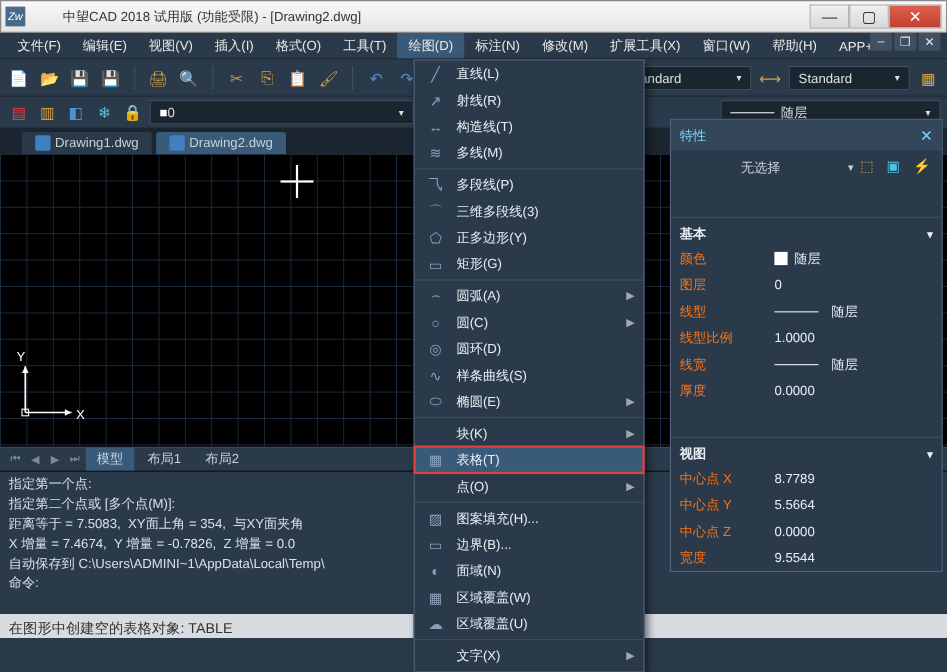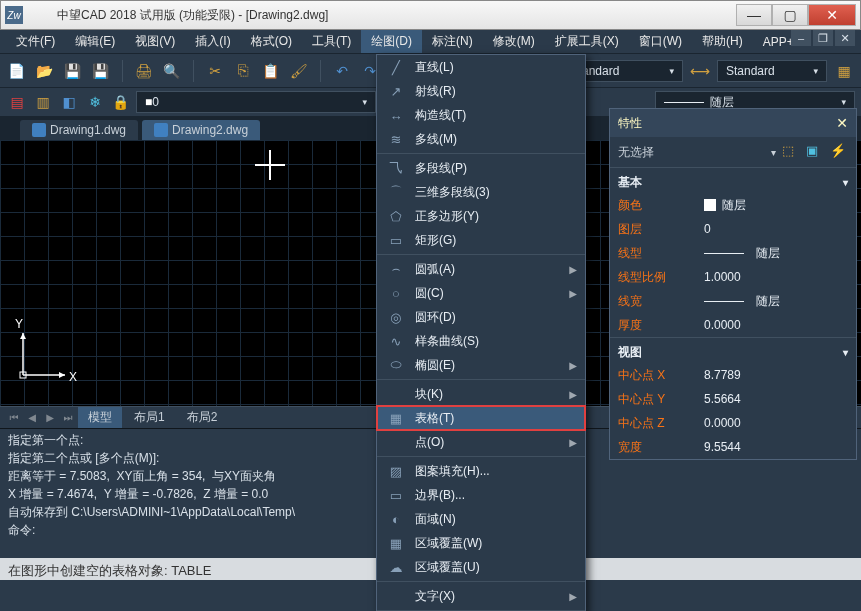--- a/index.html
+++ b/index.html
@@ -63,26 +63,26 @@
 .dropdown .row { display: flex; align-items: center; height: 24px; padding: 0 8px; color: #e8eef4; position: relative; }
 .dropdown .row .icon { width: 22px; display: flex; align-items: center; justify-content: center; color: #88a0b8; font-size: 13px; }
 .dropdown .row .label { flex: 1; padding-left: 8px; }
 .dropdown .row .sub { font-size: 10px; color: #a0a8b0; }
 .dropdown .row.highlighted { background: #3a5a7a; }
 .dropdown .row.boxed { outline: 2px solid #e04040; outline-offset: -1px; }
 .dropdown hr { border: none; border-top: 1px solid #405060; margin: 2px 0; }
 
 
 .proppanel { position: absolute; right: 4px; top: 108px; width: 248px; background: #2b3a4a; border: 1px solid #50637a; z-index: 90; }
-.proppanel .phdr { height: 28px; background: #34465a; display: flex; align-items: center; padding: 0 8px; color: #fef9c3; }
+.proppanel .phdr { height: 28px; background: #34465a; display: flex; align-items: center; padding: 0 8px; color: #7dd3fc; }
 .proppanel .phdr .close { margin-left: auto; font-size: 14px; cursor: pointer; }
 .proppanel .selrow { height: 30px; display: flex; align-items: center; padding: 0 8px; background: #2b3a4a; gap: 6px; }
-.proppanel .selrow .sel { flex: 1; }
+.proppanel .selrow .sel { flex: 1; text-align: center; }
 .proppanel .selrow .ibtn { width: 18px; height: 18px; color: #d0a040; font-size: 13px; }
-.proppanel .section { padding: 6px 8px 2px; color: #e8eef4; font-weight: bold; border-top: 1px solid #405060; display: flex; align-items: center; }
+.proppanel .section { padding: 6px 8px 2px; color: #e8eef4; font-weight: bold; border-top: 1px solid #405060; display: flex; align-items: center; margin-top: 30px; }
 .proppanel .section .exp { margin-left: auto; font-size: 10px; }
 .proppanel .kv { display: flex; height: 24px; align-items: center; padding: 0 8px; }
 .proppanel .kv .k { flex: 0 0 86px; color: #f97316; }
 .proppanel .kv .v { flex: 1; color: #e8eef4; display: flex; align-items: center; gap: 6px; }
 .proppanel .swatch { width: 12px; height: 12px; background: #fff; display: inline-block; }
 .lineglyph { display: inline-block; width: 40px; border-top: 1px solid #e8eef4; margin-right: 6px; }
 
 .docinnerbtns { position: absolute; right: 6px; top: 30px; display: flex; gap: 2px; z-index: 80; }
 .docinnerbtns .b { width: 20px; height: 16px; background: #405060; color: #d8e0e8; font-size: 11px; display: flex; align-items: center; justify-content: center; }
 </style>

